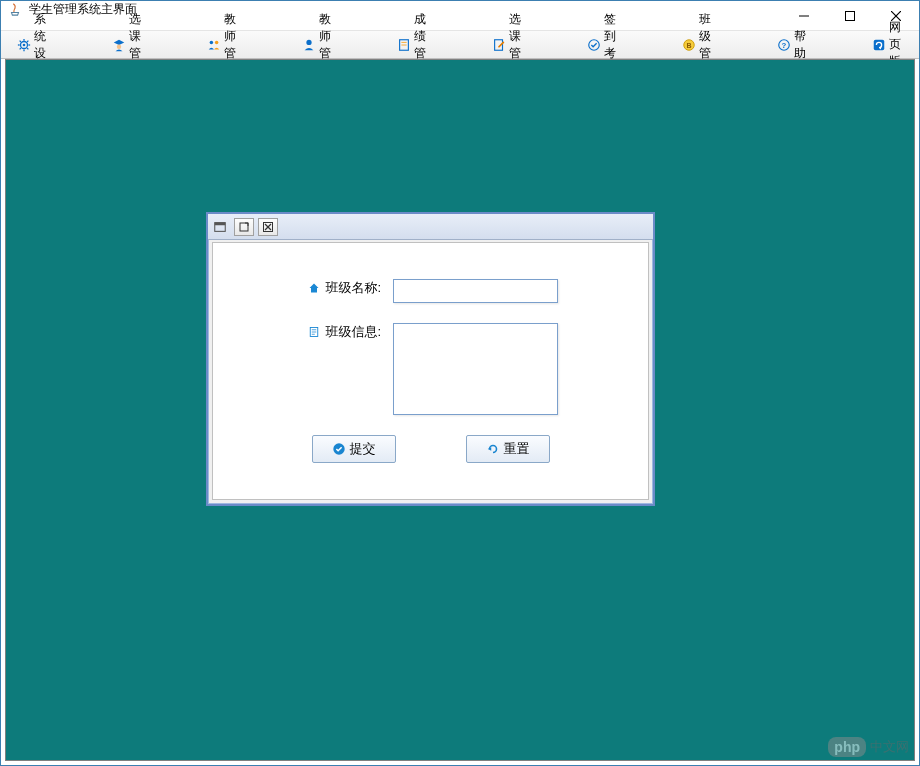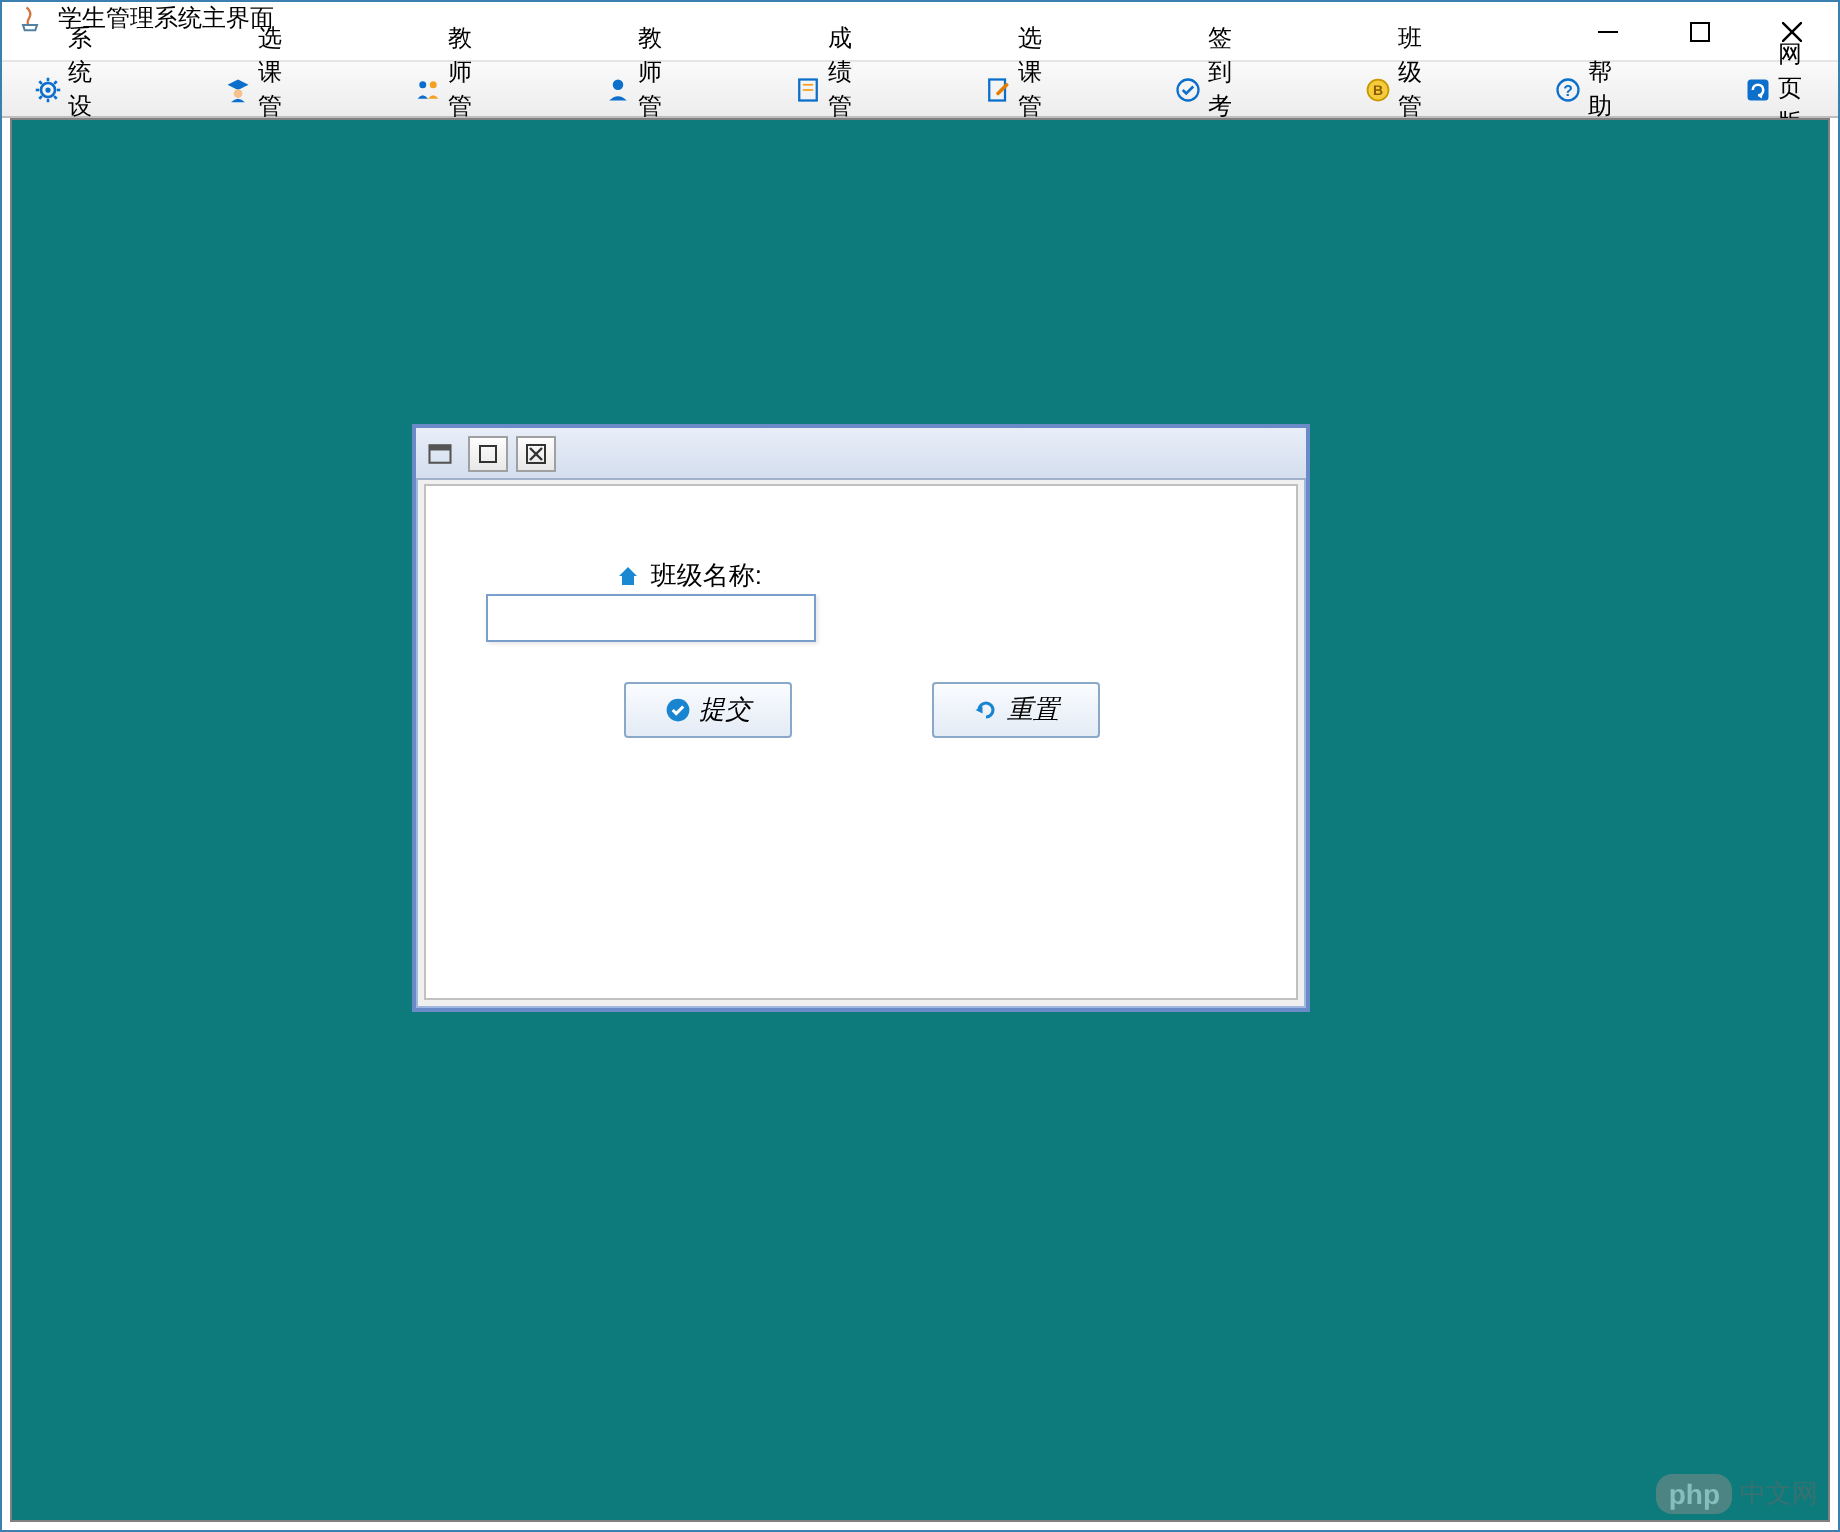--- a/index.html
+++ b/index.html
@@ -160,21 +160,20 @@
       bottom: 4px;
       background: #fff;
       border: 1px solid #c0c0c0;
       padding: 20px 30px;
     }
     .form-row {
       display: flex;
       align-items: flex-start;
       margin-bottom: 20px;
       margin-top: 16px;
-      flex-direction: column;
     }
     .form-row .field-label {
       display: flex;
       align-items: center;
       width: 120px;
       justify-content: flex-end;
       padding-right: 12px;
       font-size: 13px;
       color: #000;
       margin-left: 30px;
@@ -220,21 +219,20 @@
       align-items: center;
       justify-content: center;
       width: 84px;
       height: 28px;
       background: linear-gradient(to bottom, #fafcff, #e3ebf5);
       border: 1px solid #8aa8c8;
       border-radius: 2px;
       cursor: pointer;
       font-size: 13px;
       color: #000;
-      font-style: italic;
     }
     .action-btn .ab-icon {
       width: 14px;
       height: 14px;
       margin-right: 4px;
       display: inline-flex;
       align-items: center;
       justify-content: center;
     }
     
@@ -430,20 +428,34 @@
           <div class="field-label">
             <span class="fl-icon">
               <svg width="12" height="12" viewBox="0 0 16 16">
                   <path d="M2 8 L8 2 L14 8 L12 8 L12 14 L4 14 L4 8 Z" fill="#1b88d4"></path>
                 </svg>
             </span>
             <span>班级名称:</span>
           </div>
           <input type="text" value="" style="">
         </div>
+        <div class="form-row">
+          <div class="field-label">
+            <span class="fl-icon">
+              <svg width="12" height="12" viewBox="0 0 16 16">
+                  <rect x="3" y="2" width="10" height="12" fill="none" stroke="#1b88d4" stroke-width="1.2"></rect>
+                  <line x1="5" y1="5" x2="11" y2="5" stroke="#1b88d4"></line>
+                  <line x1="5" y1="8" x2="11" y2="8" stroke="#1b88d4"></line>
+                  <line x1="5" y1="11" x2="9" y2="11" stroke="#1b88d4"></line>
+                </svg>
+            </span>
+            <span>班级信息:</span>
+          </div>
+          <textarea style=""></textarea>
+        </div>
         <div class="button-row">
           <div class="action-btn">
             <span class="ab-icon">
               <svg width="14" height="14" viewBox="0 0 16 16">
                   <circle cx="8" cy="8" r="6.5" fill="#1985d0"></circle>
                   <path d="M5 8 L7 10 L11 6" fill="none" stroke="#fff" stroke-width="1.8"></path>
                 </svg>
             </span>
             <span>提交</span>
           </div>

